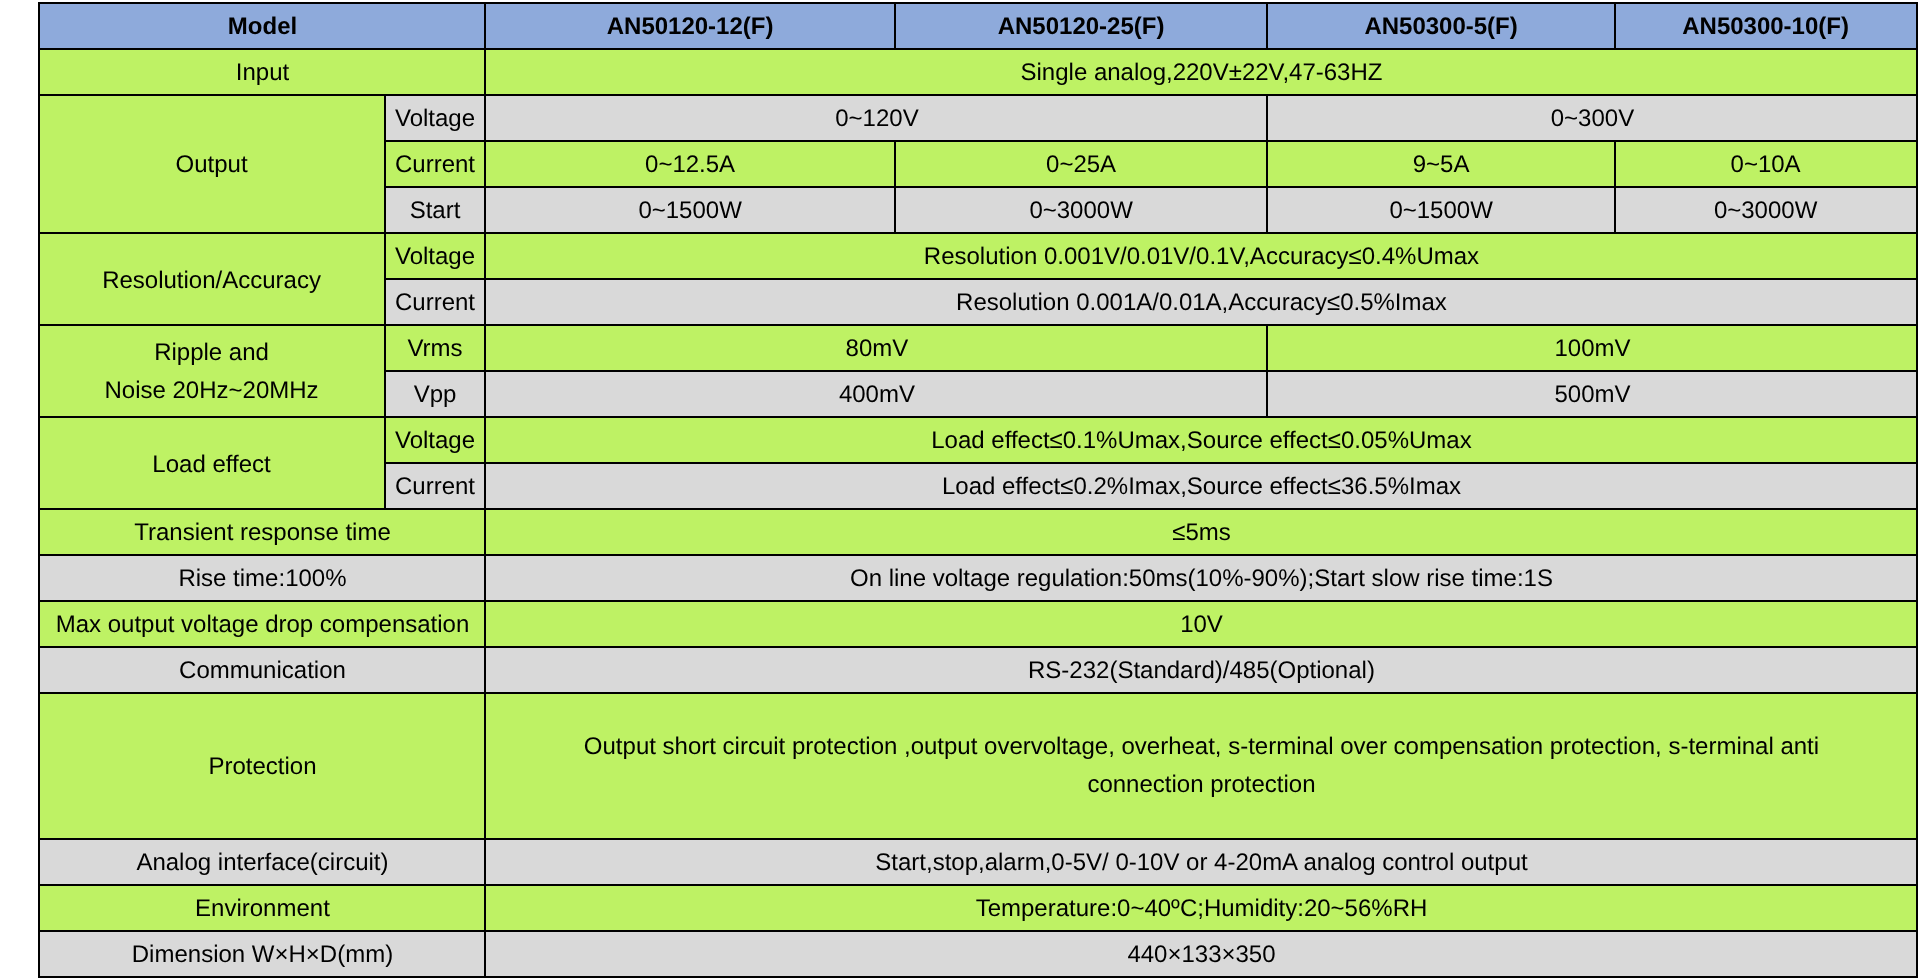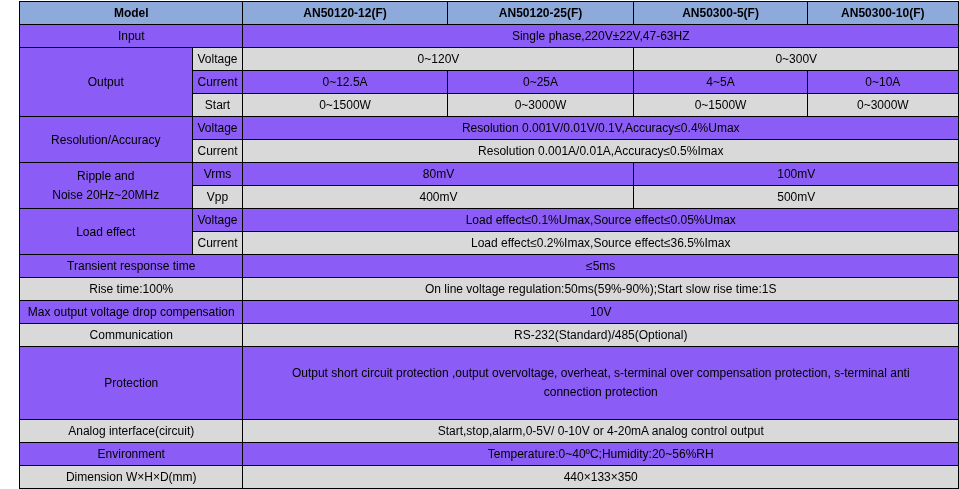--- a/index.html
+++ b/index.html
@@ -18,21 +18,21 @@
     vertical-align: middle;
     padding: 0 2px;
     height: 22px;
     line-height: 14px;
     overflow: hidden;
     white-space: nowrap;
   }
   td.wrap { white-space: normal !important; line-height: 19px !important; }
   tr.hdr td { background: #8eaadb; font-weight: bold; }
   td.g { background: #d9d9d9; }
-  td.w { background: #8b5cf6; margin-top: 44px; }
+  td.w { background: #bef264; margin-top: 44px; }
 </style>
 </head>
 <body>
 
 <table class="spec">
   <colgroup>
     <col style="width:173px">
       <col style="width:51px">
       <col style="width:209px">
     <col style="width:191px">
@@ -42,33 +42,33 @@
   <tbody>
       <tr class="hdr">
     <td colspan="2">Model</td>
     <td>AN50120-12(F)</td>
     <td>AN50120-25(F)</td>
     <td>AN50300-5(F)</td>
     <td>AN50300-10(F)</td>
   </tr>
   <tr>
     <td class="w" colspan="2">Input</td>
-    <td class="w" colspan="4">Single phase,220V±22V,47-63HZ</td>
+    <td class="w" colspan="4">Single analog,220V±22V,47-63HZ</td>
   </tr>
   <tr>
     <td class="w" rowspan="3">Output</td>
     <td class="g">Voltage</td>
     <td class="g" colspan="2">0~120V</td>
     <td class="g" colspan="2">0~300V</td>
   </tr>
   <tr>
     <td class="w">Current</td>
     <td class="w">0~12.5A</td>
     <td class="w">0~25A</td>
-    <td class="w">4~5A</td>
+    <td class="w">9~5A</td>
     <td class="w">0~10A</td>
   </tr>
   <tr>
     <td class="g">Start</td>
     <td class="g">0~1500W</td>
     <td class="g">0~3000W</td>
     <td class="g">0~1500W</td>
     <td class="g">0~3000W</td>
   </tr>
   <tr>
@@ -102,21 +102,21 @@
   <tr>
     <td class="g">Current</td>
     <td class="g" colspan="4">Load effect≤0.2%Imax,Source effect≤36.5%Imax</td>
   </tr>
   <tr>
     <td class="w" colspan="2">Transient response time</td>
     <td class="w" colspan="4">≤5ms</td>
   </tr>
   <tr>
     <td class="g" colspan="2">Rise time:100%</td>
-    <td class="g" colspan="4">On line voltage regulation:50ms(59%-90%);Start slow rise time:1S</td>
+    <td class="g" colspan="4">On line voltage regulation:50ms(10%-90%);Start slow rise time:1S</td>
   </tr>
   <tr>
     <td class="w" colspan="2">Max output voltage drop compensation</td>
     <td class="w" colspan="4">10V</td>
   </tr>
   <tr>
     <td class="g" colspan="2">Communication</td>
     <td class="g" colspan="4">RS-232(Standard)/485(Optional)</td>
   </tr>
   <tr>

